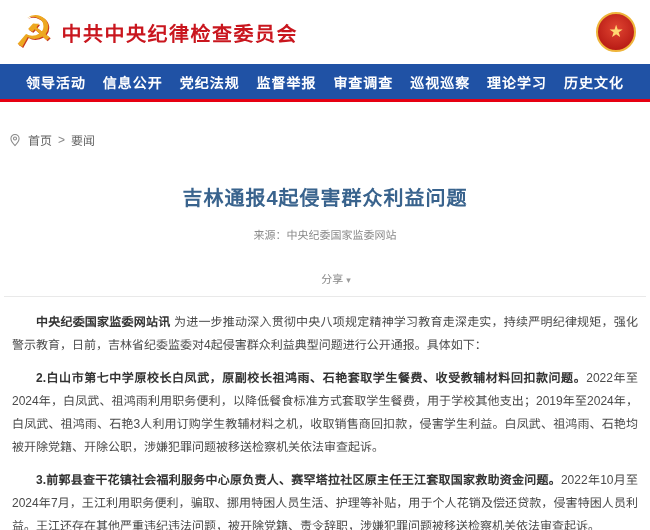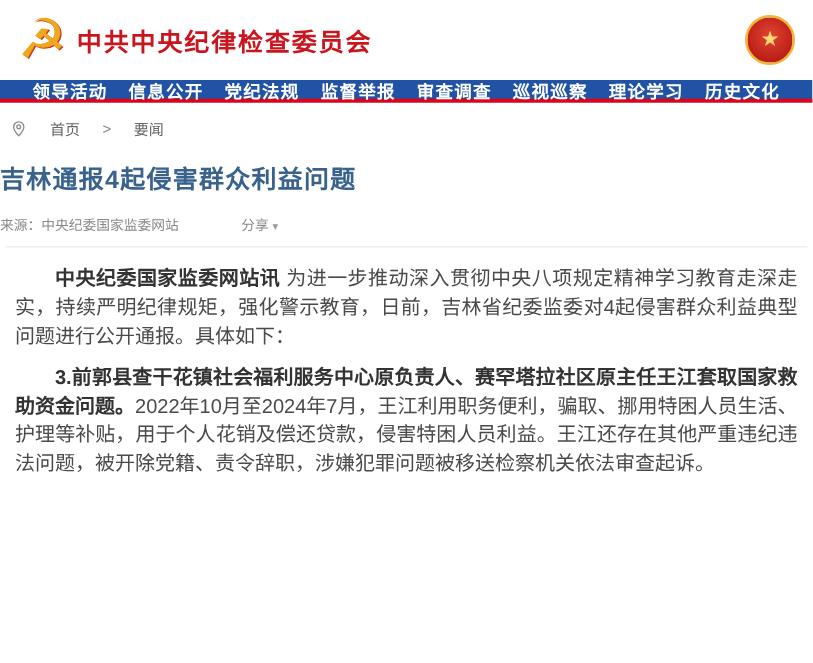--- a/index.html
+++ b/index.html
@@ -22,50 +22,50 @@
     width:40px; height:40px; border-radius:50%;
     background:radial-gradient(circle at 50% 40%, #e04531, #b91c16 75%);
     border:2px solid #efb53c; display:flex; align-items:center; justify-content:center;
   }
   .national-emblem .star { color:#ffd873; font-size:17px; line-height:17px; transform:translateY(-1px); }
   .brand-title {
     color:#c9161e; font-size:20px; font-weight:bold; letter-spacing:1.5px; white-space:nowrap;
   }
   
   .main-nav {
-    height:18px; background:#2052a5; border-bottom:3px solid #e60012;
+    height:38px; background:#2052a5; border-bottom:3px solid #e60012;
     display:flex; align-items:center; justify-content:space-between; padding:0 26px;
   }
   .main-nav .nav-item {
     color:#ffffff; font-size:14px; font-weight:bold; letter-spacing:1px;
     cursor:pointer; white-space:nowrap;
   }
   
   .breadcrumb {
-    display:flex; align-items:center; gap:18px;
-    padding:12px 8px 6px 8px; font-size:12px; color:#666;text-align:center;
+    display:flex; align-items:center; gap:6px;
+    padding:29px 8px 6px 8px; font-size:12px; color:#666;text-align:center;
   }
   .breadcrumb .pin { display:inline-flex; }
   .breadcrumb a { color:#666; text-decoration:none; cursor:pointer; }
   .breadcrumb .sep { color:#888; }
   
   .article-title {
-    text-align:left; color:#39638d; font-size:20px; font-weight:bold;
-    margin-top:10px; letter-spacing:1px;
+    text-align:center; color:#39638d; font-size:20px; font-weight:bold;
+    margin-top:28px; letter-spacing:1px;
   }
   .article-meta {
-    display:flex; justify-content:flex-start; align-items:center; gap:28px;
-    margin-top:15px; font-size:11px; color:#8a8a8a;
+    display:flex; justify-content:flex-end; align-items:center; gap:28px;
+    margin-top:15px; font-size:11px; color:#8a8a8a;flex-direction:column;
   }
   .article-meta .share { margin-left:22px; cursor:pointer; color:#8a8a8a; }
   .share .caret { font-size:9px; color:#9a9a9a; }
   .meta-divider { border:none; border-top:1px solid #e9e9e9; margin:10px 4px 0 4px; }
   .article-body { padding:4px 12px 0 12px; }
   .article-body p {
-    font-size:16px; line-height:23px; color:#4a4a4a;
+    font-size:12px; line-height:23px; color:#4a4a4a;
     text-align:justify; text-indent:2em; margin-top:10px;
   }
   .article-body p b { color:#333; }
 </style>
 </head>
 <body>
 
 <header class="site-header">
   <div class="brand">
     <span class="party-emblem">☭</span>
@@ -106,17 +106,18 @@
 
   <div class="article-meta">
     <span><span>来源：</span><span>中央纪委国家监委网站</span></span>
     <span class="share"><span>分享</span> <span class="caret">▾</span></span>
   </div>
 
   <hr class="meta-divider">
 
   <div class="article-body">
     <p><b>中央纪委国家监委网站讯</b><span> 为进一步推动深入贯彻中央八项规定精神学习教育走深走实，持续严明纪律规矩，强化警示教育，日前，吉林省纪委监委对4起侵害群众利益典型问题进行公开通报。具体如下：</span></p>
+    <p><b>2.白山市第七中学原校长白凤武，原副校长祖鸿雨、石艳套取学生餐费、收受教辅材料回扣款问题。</b><span>2022年至2024年，白凤武、祖鸿雨利用职务便利，以降低餐食标准方式套取学生餐费，用于学校其他支出；2019年至2024年，白凤武、祖鸿雨、石艳3人利用订购学生教辅材料之机，收取销售商回扣款，侵害学生利益。白凤武、祖鸿雨、石艳均被开除党籍、开除公职，涉嫌犯罪问题被移送检察机关依法审查起诉。</span></p>
     <p><b>3.前郭县查干花镇社会福利服务中心原负责人、赛罕塔拉社区原主任王江套取国家救助资金问题。</b><span>2022年10月至2024年7月，王江利用职务便利，骗取、挪用特困人员生活、护理等补贴，用于个人花销及偿还贷款，侵害特困人员利益。王江还存在其他严重违纪违法问题，被开除党籍、责令辞职，涉嫌犯罪问题被移送检察机关依法审查起诉。</span></p>
 
   </div>
 
 </main>
 
 </body></html>

